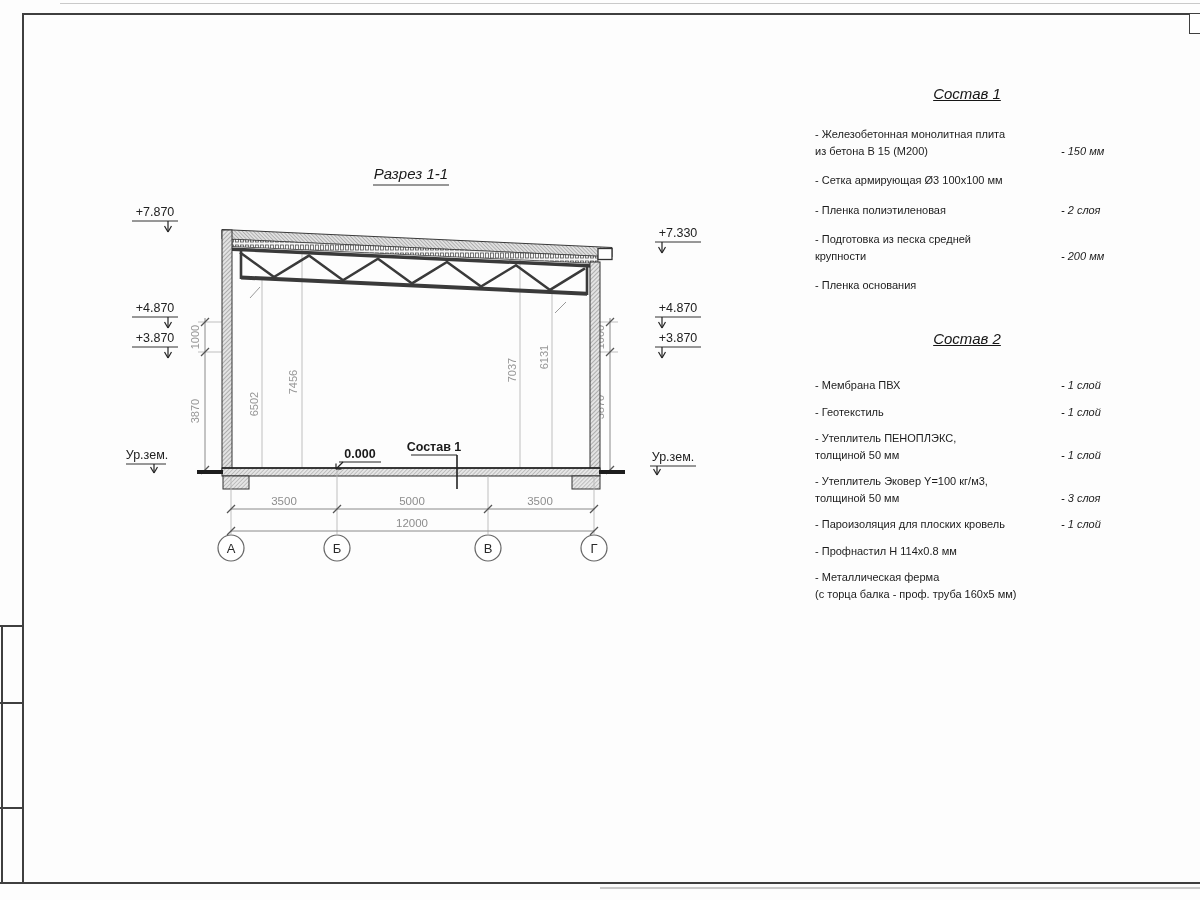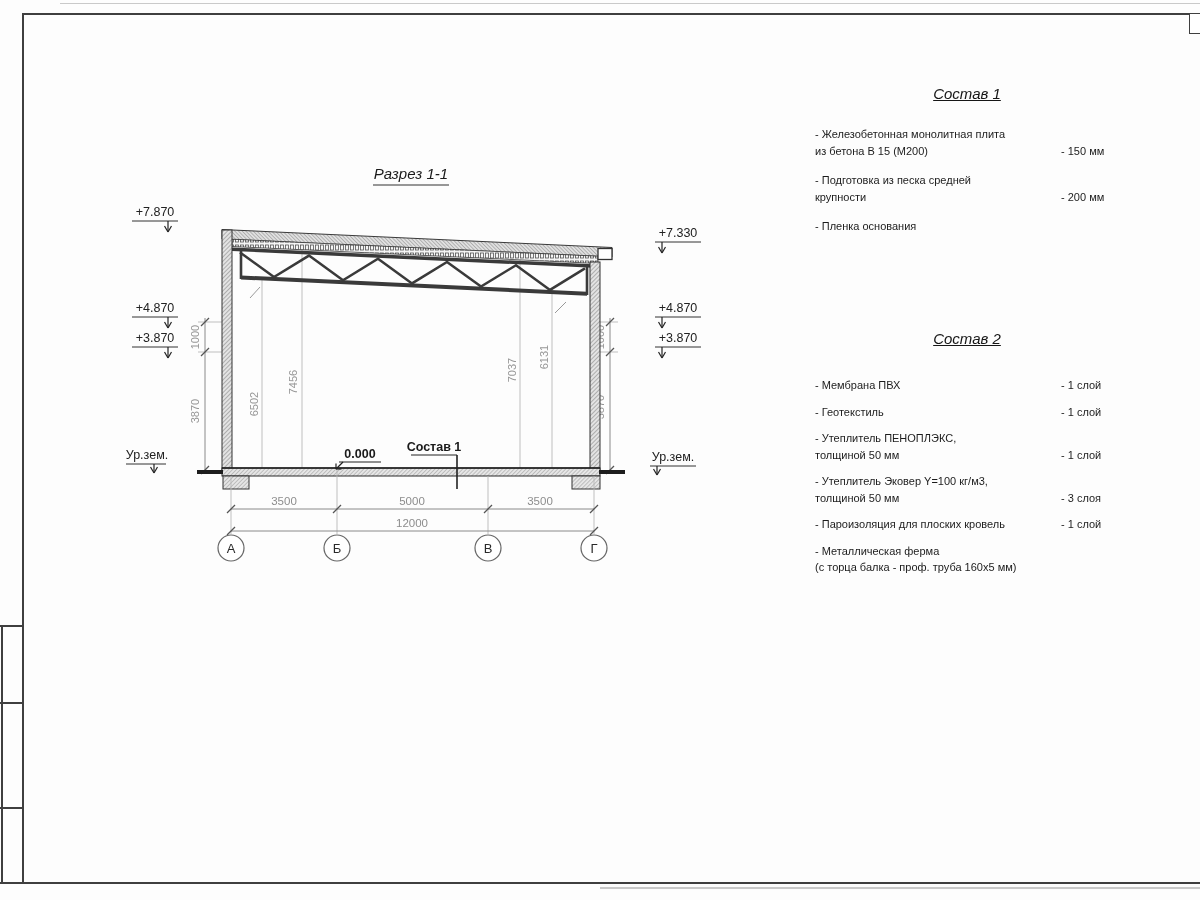--- a/index.html
+++ b/index.html
@@ -11,21 +11,21 @@
   .frame-faint{position:absolute;background:#c9c9c9;}
   .tr-box{position:absolute;border-left:1.5px solid #3f3f3f;border-bottom:1.5px solid #3f3f3f;background:#fff;}
   
   .blk{position:absolute;width:334px;}
   .blk-title{font-style:italic;font-size:15px;text-align:center;text-decoration:underline;
              margin:0 30px 24px 0;color:#161616;}
   .blk2 .blk-title{margin-bottom:30px;}
   .item{display:flex;align-items:flex-end;margin-bottom:13px;font-size:11px;line-height:16.5px;}
   .blk2 .item{margin-bottom:10px;gap:11px;}
   .nm{flex:1 1 auto;white-space:pre-line;padding-right:4px;}
-  .vl{flex:0 0 88px;white-space:nowrap;}
+  .vl{flex:0 0 88px;white-space:nowrap;font-style:italic;}
   
   svg text{font-family:"Liberation Sans",sans-serif;}
   .t-title{font-size:15px;font-style:italic;fill:#1a1a1a;}
   .t-elev{font-size:12.5px;fill:#222;}
   .t-dim{font-size:11.5px;fill:#8d8d8d;}
   .t-vdim{font-size:11px;fill:#979797;}
   .t-axis{font-size:13px;fill:#2a2a2a;}
   .t-call{font-size:12.5px;fill:#1a1a1a;font-weight:bold;}
   .t-zero{font-size:12.5px;fill:#1a1a1a;font-weight:bold;}
 </style>
@@ -265,20 +265,28 @@
   </svg>
 
   <div class="blk blk1" style="left:815px;top:85px;">
     <div class="blk-title">Состав 1</div>
     <div class="item">
       <div class="nm">- Железобетонная  монолитная плита
 из бетона В 15 (М200)</div>
       <div class="vl">- 150 мм</div>
     </div>
     <div class="item">
+      <div class="nm">- Сетка армирующая Ø3 100х100 мм</div>
+      <div class="vl"></div>
+    </div>
+    <div class="item">
+      <div class="nm">- Пленка полиэтиленовая</div>
+      <div class="vl">-  2 слоя</div>
+    </div>
+    <div class="item">
       <div class="nm">- Подготовка из песка средней
 крупности</div>
       <div class="vl">- 200 мм</div>
     </div>
     <div class="item">
       <div class="nm">- Пленка основания</div>
       <div class="vl"></div>
     </div>
   </div>
 
@@ -300,19 +308,23 @@
     <div class="item">
       <div class="nm">- Утеплитель Эковер Y=100 кг/м3,
 толщиной 50 мм</div>
       <div class="vl">- 3 слоя</div>
     </div>
     <div class="item">
       <div class="nm">- Пароизоляция для плоских кровель</div>
       <div class="vl">- 1 слой</div>
     </div>
     <div class="item">
+      <div class="nm">- Профнастил Н 114х0.8 мм</div>
+      <div class="vl"></div>
+    </div>
+    <div class="item">
       <div class="nm">- Металлическая ферма
 (с торца балка - проф. труба 160х5 мм)</div>
       <div class="vl"></div>
     </div>
   </div>
 
 </div>
 
 </body></html>

